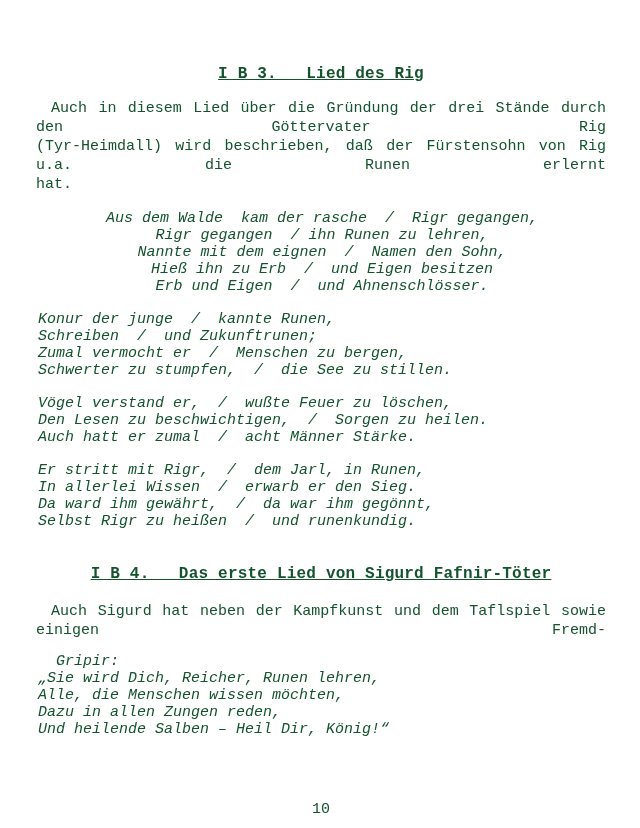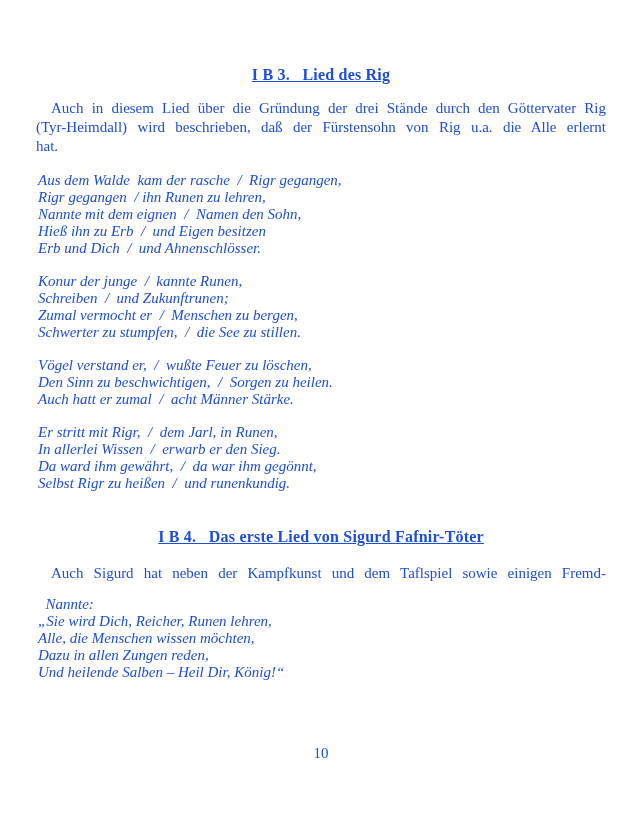--- a/index.html
+++ b/index.html
@@ -5,22 +5,22 @@
   html, body {
     margin: 0;
     padding: 0;
     background: #ffffff;
   }
   .page {
     position: relative;
     width: 640px;
     height: 828px;
     background: #ffffff;
-    color: #1d4ed8;
-    font-family: Liberation Serif, serif;
+    color: #14532d;
+    font-family: Liberation Mono, monospace;
     overflow: hidden;
     box-sizing: border-box;
   }
   .content {
     padding: 0 34px 0 36px;
   }
   .heading {
     margin: 0;
     text-align: center;
     font-size: 16px;
@@ -39,21 +39,21 @@
   .pline {
     font-size: 15px;
     line-height: 19px;
     text-align: justify;
     text-align-last: justify;
   }
   .pline.first { text-indent: 15px; }
   .pline.last  { text-align-last: left; }
 
   .stanza { margin: 0; }
-  .stanza.s1 { margin-top: 16px; }
+  .stanza.s1 { margin-top: 16px; text-align: center; }
   .stanza.s2 { margin-top: 16px; }
   .stanza.s3 { margin-top: 16px; }
   .stanza.s4 { margin-top: 16px; }
   .stanza.s5 { margin-top: 13px; }
   .vline {
     font-style: italic;
     font-size: 15px;
     line-height: 17px;
     white-space: pre-wrap;
     padding-left: 2px;
@@ -69,60 +69,60 @@
 </head>
 <body>
 
 <div class="page">
   <div class="content">
 
     <h1 class="heading h-ib3">I B 3.   Lied des Rig</h1>
 
     <div class="para p1">
       <div class="pline first">Auch in diesem Lied über die Gründung der drei Stände durch den Göttervater Rig</div>
-      <div class="pline">(Tyr-Heimdall) wird beschrieben, daß der Fürstensohn von Rig u.a. die Alle erlernt</div>
+      <div class="pline">(Tyr-Heimdall) wird beschrieben, daß der Fürstensohn von Rig u.a. die Runen erlernt</div>
       <div class="pline last">hat.</div>
     </div>
 
     <div class="stanza s1">
       <div class="vline">Aus dem Walde  kam der rasche  /  Rigr gegangen,</div>
       <div class="vline">Rigr gegangen  / ihn Runen zu lehren,</div>
       <div class="vline">Nannte mit dem eignen  /  Namen den Sohn,</div>
       <div class="vline">Hieß ihn zu Erb  /  und Eigen besitzen</div>
-      <div class="vline">Erb und Dich  /  und Ahnenschlösser.</div>
+      <div class="vline">Erb und Eigen  /  und Ahnenschlösser.</div>
     </div>
 
     <div class="stanza s2">
       <div class="vline">Konur der junge  /  kannte Runen,</div>
       <div class="vline">Schreiben  /  und Zukunftrunen;</div>
       <div class="vline">Zumal vermocht er  /  Menschen zu bergen,</div>
       <div class="vline">Schwerter zu stumpfen,  /  die See zu stillen.</div>
     </div>
 
     <div class="stanza s3">
       <div class="vline">Vögel verstand er,  /  wußte Feuer zu löschen,</div>
-      <div class="vline">Den Sinn zu beschwichtigen,  /  Sorgen zu heilen.</div>
+      <div class="vline">Den Lesen zu beschwichtigen,  /  Sorgen zu heilen.</div>
       <div class="vline">Auch hatt er zumal  /  acht Männer Stärke.</div>
     </div>
 
     <div class="stanza s4">
       <div class="vline">Er stritt mit Rigr,  /  dem Jarl, in Runen,</div>
       <div class="vline">In allerlei Wissen  /  erwarb er den Sieg.</div>
       <div class="vline">Da ward ihm gewährt,  /  da war ihm gegönnt,</div>
       <div class="vline">Selbst Rigr zu heißen  /  und runenkundig.</div>
     </div>
 
     <h1 class="heading h-ib4">I B 4.   Das erste Lied von Sigurd Fafnir-Töter</h1>
 
     <div class="para p2">
       <div class="pline first">Auch Sigurd hat neben der Kampfkunst und dem Taflspiel sowie einigen Fremd-</div>
     </div>
 
     <div class="stanza s5">
-      <div class="vline">  Nannte:</div>
+      <div class="vline">  Gripir:</div>
       <div class="vline">„Sie wird Dich, Reicher, Runen lehren,</div>
       <div class="vline">Alle, die Menschen wissen möchten,</div>
       <div class="vline">Dazu in allen Zungen reden,</div>
       <div class="vline">Und heilende Salben – Heil Dir, König!“</div>
     </div>
 
     <div class="page-number">10</div>
 
   </div>
 </div>

